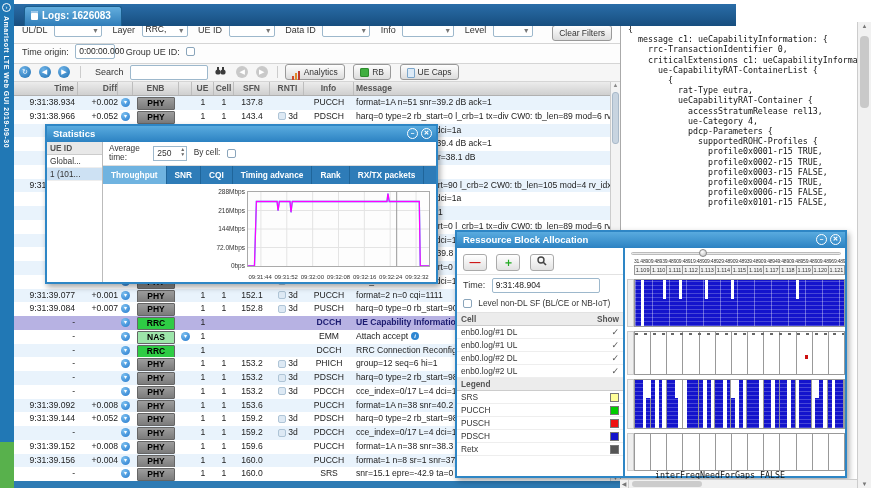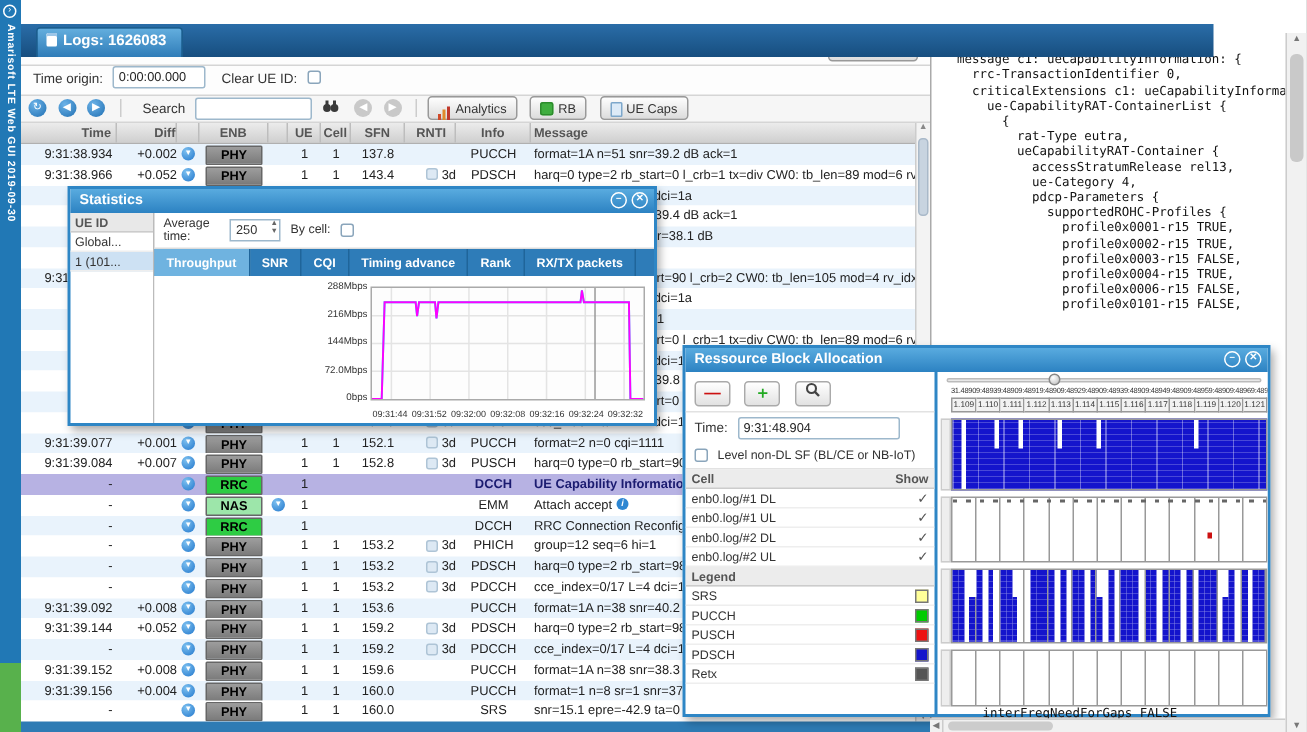--- a/index.html
+++ b/index.html
@@ -6,21 +6,21 @@
   body { font-family:"Liberation Sans", sans-serif; background:#888; }
   #root { position:relative; width:871px; height:488px; background:#fff; overflow:hidden; }
 
   
   #sidebar { position:absolute; left:0; top:0; width:14px; height:488px; background:#2178b5; z-index:40; }
   #sidebar .green { position:absolute; bottom:0; left:0; width:14px; height:46px; background:#58b14c; }
   #sidebar .sb-icon { position:absolute; top:3px; left:2px; width:9px; height:9px; border:1.5px solid #fff; border-radius:50%; color:#fff; font-size:6px; line-height:6px; text-align:center; }
   #sidebar .sb-text { position:absolute; top:16px; left:3px; writing-mode:vertical-rl; color:#fff; font-size:7px; font-weight:bold; letter-spacing:.5px; white-space:nowrap; }
 
   
-  #topbar { position:absolute; left:14px; top:16px; width:795px; height:22px; background:linear-gradient(#2a6da8,#174e7f); z-index:5; }
+  #topbar { position:absolute; left:14px; top:4px; width:722px; height:22px; background:linear-gradient(#2a6da8,#174e7f); z-index:5; }
   #topbar .tab { position:absolute; left:10px; top:2px; height:20px; padding:0 10px 0 6px; background:linear-gradient(#63aede,#2f7cb8); border:1px solid #1b5e8e; border-bottom:none; border-radius:3px 3px 0 0; color:#fff; font-size:10px; font-weight:bold; line-height:18px; }
   .doc-ic { display:inline-block; width:7px; height:9px; background:#fff; border-radius:1px; margin-right:4px; position:relative; top:1px; box-shadow:inset 0 2px 0 #9cc6e8; }
 
   
   #logpanel { position:absolute; left:14px; top:22px; width:606px; height:466px; background:#fff; }
   .bar { position:absolute; left:0; width:606px; background:#fdfdfd; border-bottom:1px solid #d5d5d5; font-size:9px; color:#333; }
   #filterbar { top:0; height:22px; }
   #timebar   { top:22px; height:20px; }
   #toolbar   { top:42px; height:18px; background:#f6f6f6; }
   .bar .lbl { display:inline-block; margin-left:8px; vertical-align:middle; }
@@ -49,21 +49,21 @@
   .lrow.sel  { background:#b7b2e3; }
   .lrow.sel .c-info, .lrow.sel .c-msg { color:#1b1b70; font-weight:bold; }
   .c-time { width:64px; text-align:right; padding-right:3px; }
   .c-diff { width:40px; text-align:right; }
   .c-arr  { width:15px; text-align:center; }
   .c-enb  { width:46px; text-align:center; }
   .c-arr2 { width:13px; text-align:center; }
   .c-ue   { width:22px; text-align:center; }
   .c-cell { width:20px; text-align:center; }
   .c-sfn  { width:36px; text-align:center; }
-  .c-rnti { width:34px; text-align:right; padding-left:2px; }
+  .c-rnti { width:34px; text-align:center; padding-left:2px; }
   .c-info { width:50px; text-align:center; }
   .c-msg  { flex:1; white-space:nowrap; overflow:hidden; padding-left:2px; }
   .badge { display:inline-block; width:38px; font-size:8.5px; font-weight:bold; color:#000; border:1px solid #666; border-radius:1px; line-height:11px; margin-top:1px; }
   .badge.PHY { background:linear-gradient(#9d9d9d,#7b7b7b); }
   .badge.RRC { background:#2ecc44; }
   .badge.NAS { background:#9de6aa; }
   .arr-ic { display:inline-block; width:9px; height:9px; border-radius:50%; background:radial-gradient(circle at 35% 30%,#7cc0f0,#2277cc); color:#fff; font-size:6px; line-height:9px; text-align:center; vertical-align:middle; }
   .rnti-pill { display:inline-block; width:8px; height:8px; background:#dde9f4; border:1px solid #aec4d6; border-radius:2px; vertical-align:middle; margin-right:2px; }
   .info-ic { display:inline-block; width:8px; height:8px; border-radius:50%; background:#2d86d2; color:#fff; font-size:6px; font-style:italic; font-weight:bold; line-height:8px; text-align:center; vertical-align:middle; margin-left:3px; }
   #logscroll { position:absolute; right:0; top:60px; width:10px; height:399px; background:#f3f3f3; border-left:1px solid #ccc; }
@@ -169,22 +169,22 @@
       <span class="lbl">Data ID</span>
       <span class="combo" style="width:48px"><span class="ca">▼</span></span>
       <span class="lbl">Info</span>
       <span class="combo" style="width:52px"><span class="ca">▼</span></span>
       <span class="lbl">Level</span>
       <span class="combo" style="width:40px"><span class="ca">▼</span></span>
       <span id="clearfilters" class="gbtn">Clear Filters</span>
     </div>
     <div id="timebar" class="bar">
       <span class="lbl">Time origin:</span>
-      <span class="tinput" style="width:62px">0:00:00.000</span>
-      <span class="lbl">Clear UE ID:</span>
+      <span class="tinput" style="width:40px">0:00:00.000</span>
+      <span class="lbl">Group UE ID:</span>
       <span class="chk"></span>
     </div>
     <div id="toolbar" class="bar">
       <span class="navic blue">↻</span>
       <span class="navic blue">◀</span>
       <span class="navic blue">▶</span>
       <span class="vsep"></span>
       <span class="lbl">Search</span>
       <span class="tinput" style="width:78px"></span>
       <span class="tico" style="margin-left:4px">

